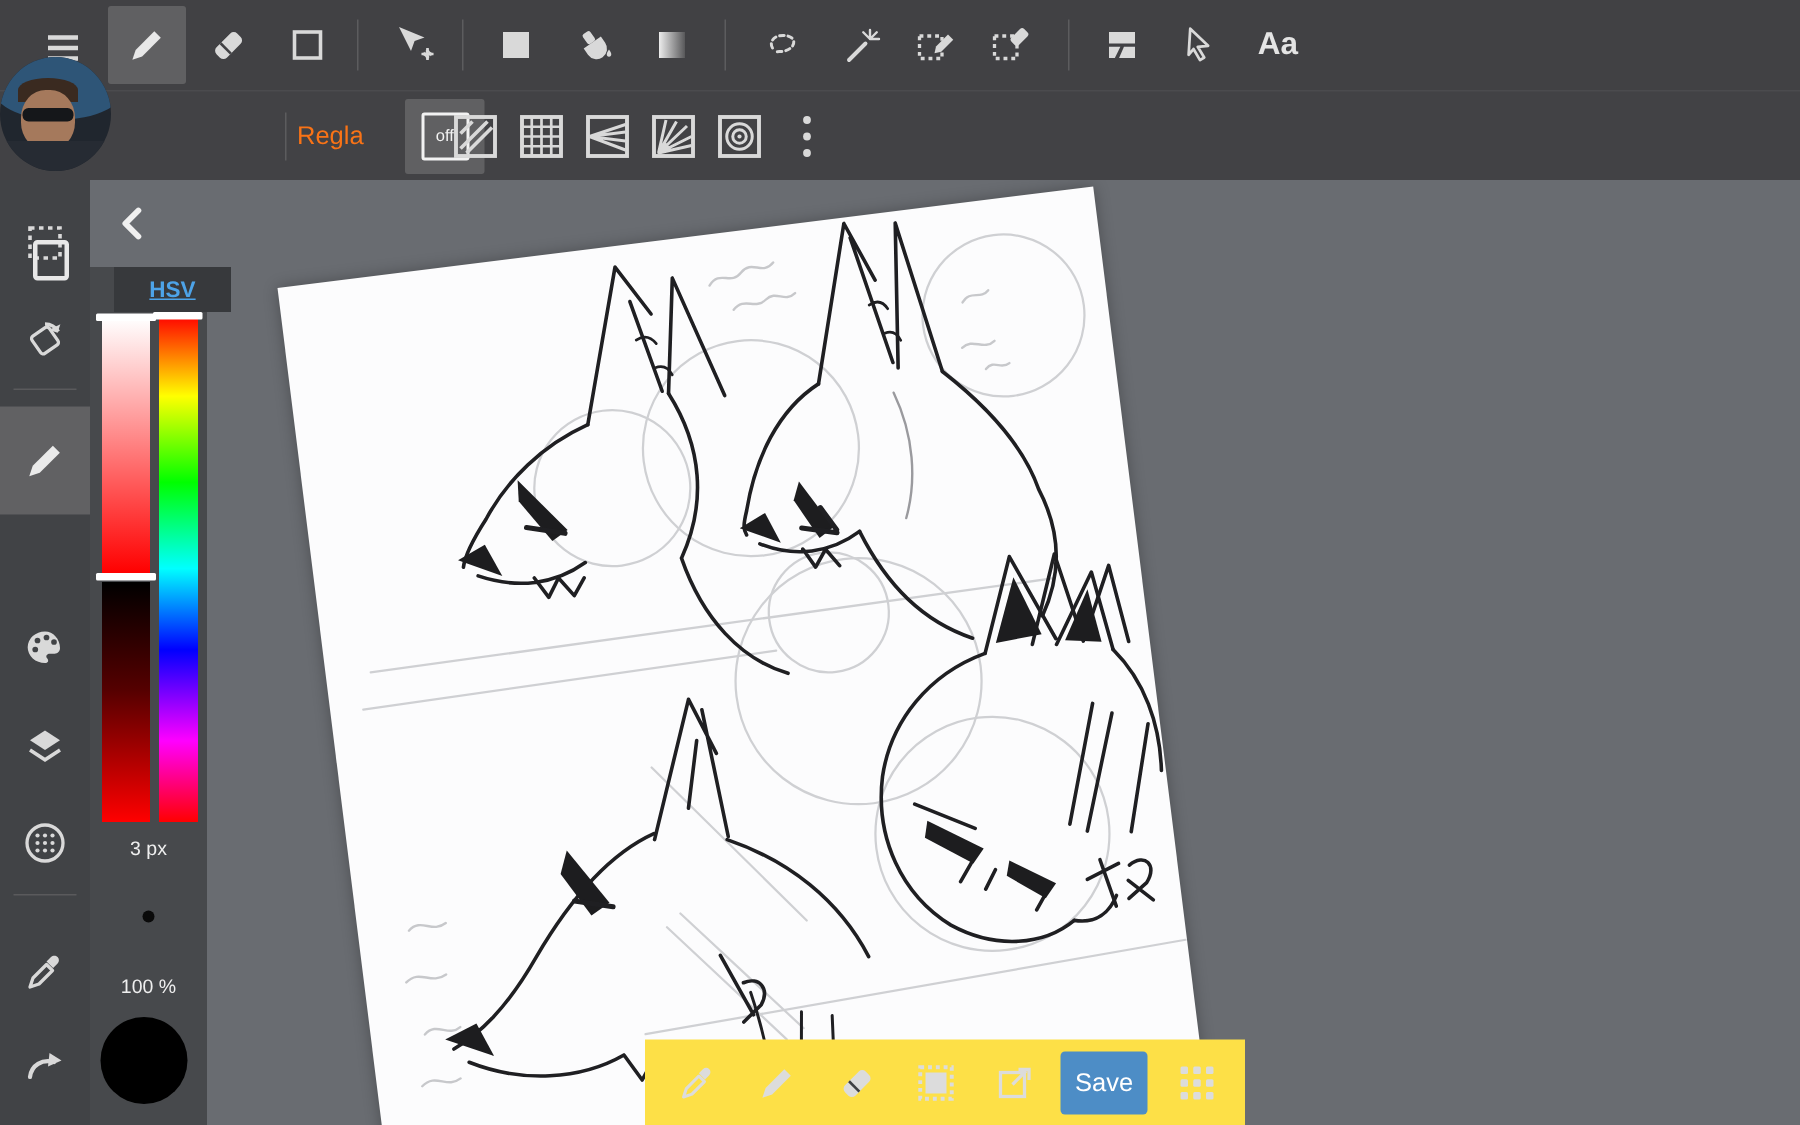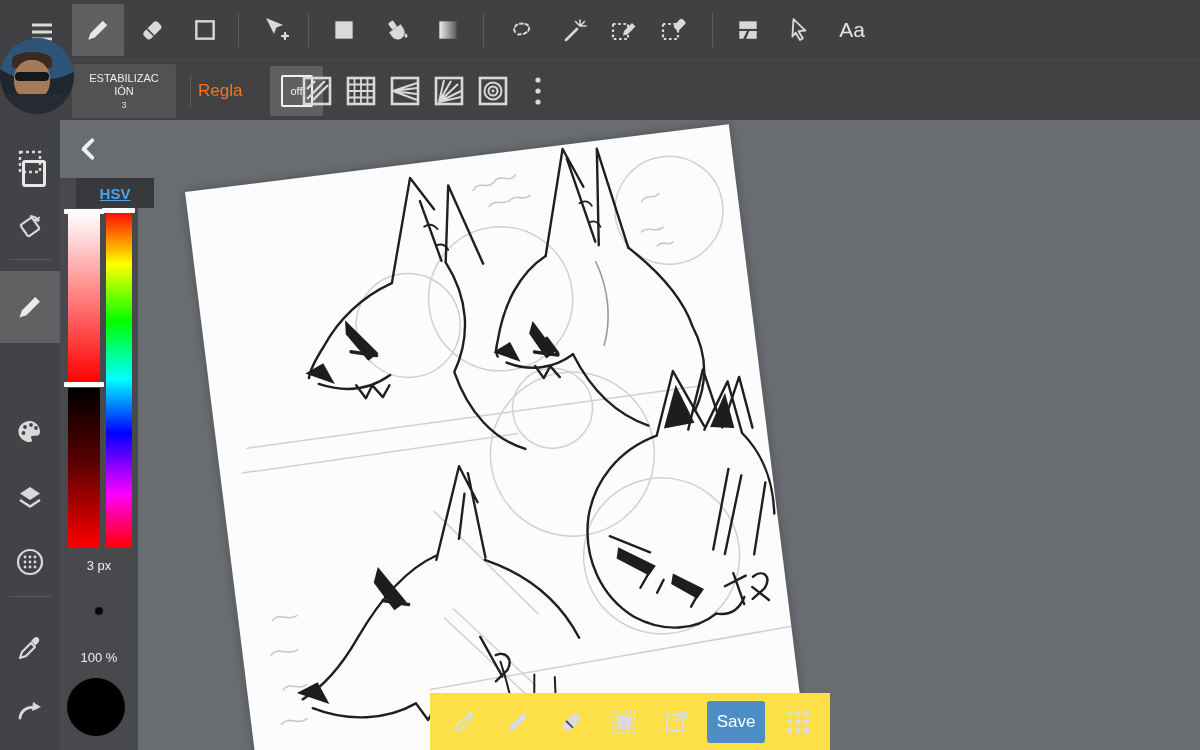--- a/index.html
+++ b/index.html
@@ -78,21 +78,21 @@
   .sk4 { stroke:#1f1f22; stroke-width:3.4; fill:none; stroke-linecap:round; }
   .fl { fill:#1d1d1f; stroke:none; }
   .lt { stroke:#cfd0d3; stroke-width:1.5; fill:none; stroke-linecap:round; }
   .hw { stroke:#c7c8cb; stroke-width:1.6; fill:none; stroke-linecap:round; }
   
   #bottombar { left:430px; top:693px; width:400px; height:57px; background:#fde047;
                z-index:35; display:flex; align-items:center; }
   .bbtn { width:53px; height:48px; display:flex; align-items:center; justify-content:center; }
   #save-btn { width:58px; height:42px; margin-left:4px; background:#4d8dc6; border-radius:3px;
               color:#fff; font-size:17px; display:flex; align-items:center; justify-content:center; }
-  #aa-label { color:#e4e4e4; font-size:21px; font-weight:normal; }
+  #aa-label { color:#e4e4e4; font-size:21px; font-weight:bold; }
 </style>
 </head>
 <body>
 
 <div id="row1" class="abs">
   <div class="tbtn" style="left:16px">
     <svg width="26" height="26">
       <g stroke="#d9d9d9" stroke-width="3">
           <path d="M3 8h20M3 15h20M3 22h20"></path>
         </g>
@@ -194,25 +194,20 @@
     <svg width="26" height="26" viewBox="0 0 24 24">
       <path d="M6 2l11 10.5-6.4.6 4 6.6-2.6 1.6-4-6.8L5 18z" fill="none" stroke="#d9d9d9" stroke-width="1.7" stroke-linejoin="round"></path>
     </svg>
   </div>
   <div class="tbtn" style="left:826px">
     <span id="aa-label">Aa</span>
   </div>
 </div>
 
 <div id="row2" class="abs">
-  <div id="stab-btn" class="abs">
-    <span>ESTABILIZAC</span><br>
-    <span>IÓN</span>
-    <span class="v">3</span>
-  </div>
   <div class="vdiv" style="left:190px;top:14px;height:32px"></div>
   <div id="regla-label" class="abs">Regla</div>
   <div id="off-wrap" class="abs">
     <div id="off-box">off</div>
   </div>
   <div class="ricon" style="left:301px">
     <svg width="32" height="32" viewBox="0 0 32 32">
       <rect x="3" y="3" width="26" height="26" fill="none" stroke="#d9d9d9" stroke-width="2.6"></rect>
       <g stroke="#d9d9d9" stroke-width="2.4">
           <path d="M6 14L14 6M6 24L24 6M10 27L27 10"></path>

